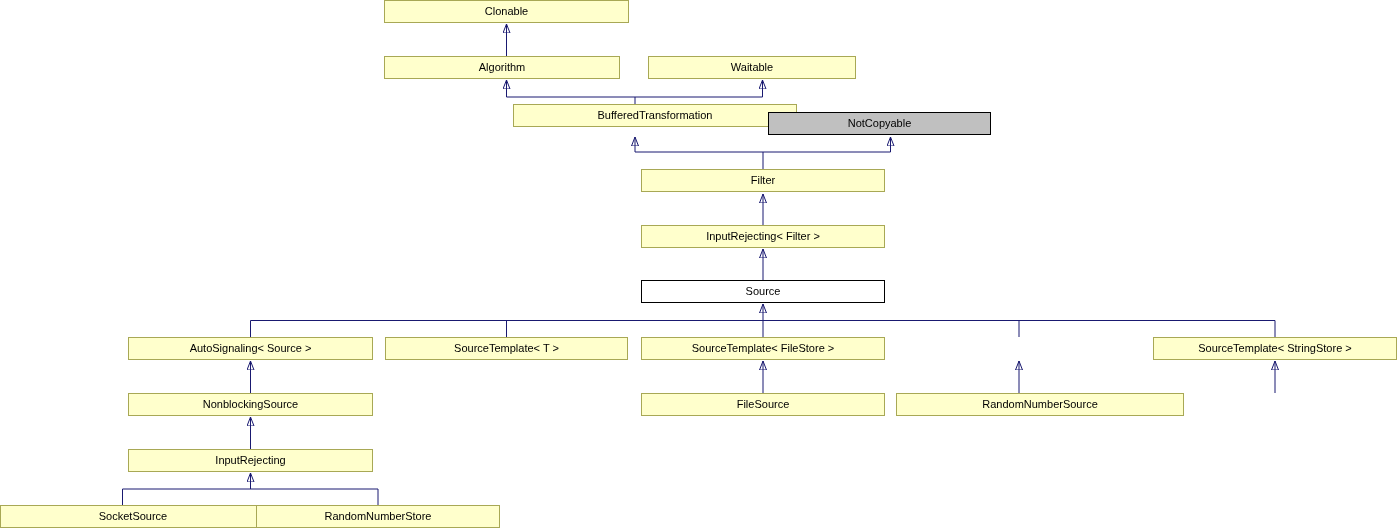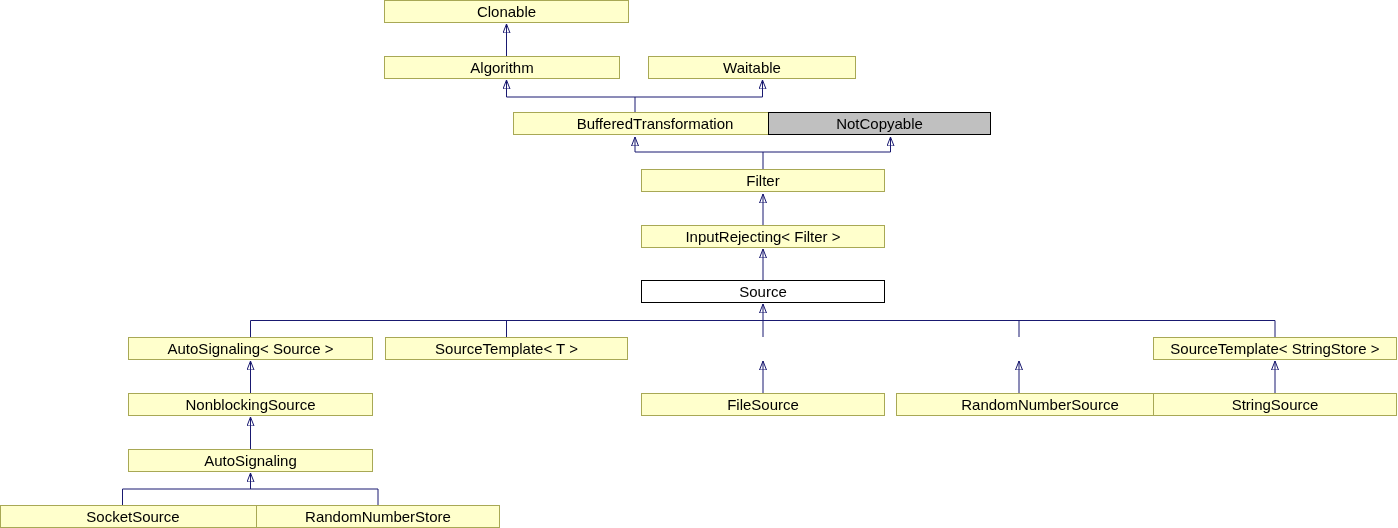--- a/index.html
+++ b/index.html
@@ -11,21 +11,21 @@
     --edge:#191970;
     --text:#000000;
     --bg:#ffffff;
   }
   html,body{margin:0;padding:0;background:var(--bg);}
   #diagram{
     position:relative;
     width:1398px;height:528px;
     background:var(--bg);
     font-family:"Liberation Sans","DejaVu Sans",sans-serif;
-    font-size:15px;color:var(--text);
+    font-size:11px;color:var(--text);
     overflow:hidden;
   }
   .node{
     position:absolute;
     box-sizing:border-box;
     height:23px;
     background:var(--node-fill);
     border:1px solid var(--node-border);
     text-align:center;
     line-height:21px;
@@ -116,45 +116,45 @@
       <path d="M250.5,489 V473" marker-end="url(#ah)"></path>
     </g>
   </svg>
 
   <div class="node" style="left:384px;top:0;width:245px">Clonable</div>
 
   <div class="node" style="left:384px;top:56px;width:236px">Algorithm</div>
 
   <div class="node" style="left:648px;top:56px;width:208px">Waitable</div>
 
-  <div class="node" style="left:513px;top:112px;width:284px">BufferedTransformation</div>
+  <div class="node" style="left:513px;top:104px;width:284px">BufferedTransformation</div>
 
   <div class="node gray" style="left:768px;top:112px;width:223px">NotCopyable</div>
 
   <div class="node" style="left:641px;top:169px;width:244px">Filter</div>
 
   <div class="node" style="left:641px;top:225px;width:244px">InputRejecting&lt; Filter &gt;</div>
 
   <div class="node current" style="left:641px;top:280px;width:244px">Source</div>
 
   <div class="node" style="left:128px;top:337px;width:245px">AutoSignaling&lt; Source &gt;</div>
 
   <div class="node" style="left:385px;top:337px;width:243px">SourceTemplate&lt; T &gt;</div>
 
+  <div class="node" style="left:641px;top:337px;width:244px">SourceTemplate&lt; FileStore &gt;</div>
 
 
   <div class="node" style="left:1153px;top:337px;width:244px">SourceTemplate&lt; StringStore &gt;</div>
 
   <div class="node" style="left:128px;top:393px;width:245px">NonblockingSource</div>
 
   <div class="node" style="left:641px;top:393px;width:244px">FileSource</div>
 
   <div class="node" style="left:896px;top:393px;width:288px">RandomNumberSource</div>
 
-  <div class="node" style="left:1153px;top:393px;width:244px">StringSource</div>
 
-  <div class="node" style="left:128px;top:449px;width:245px">AutoSignaling</div>
+  <div class="node" style="left:128px;top:449px;width:245px">InputRejecting</div>
 
   <div class="node" style="left:0;top:505px;width:266px">SocketSource</div>
 
   <div class="node" style="left:256px;top:505px;width:244px">RandomNumberStore</div>
 
 </div>
 
 </body></html>

